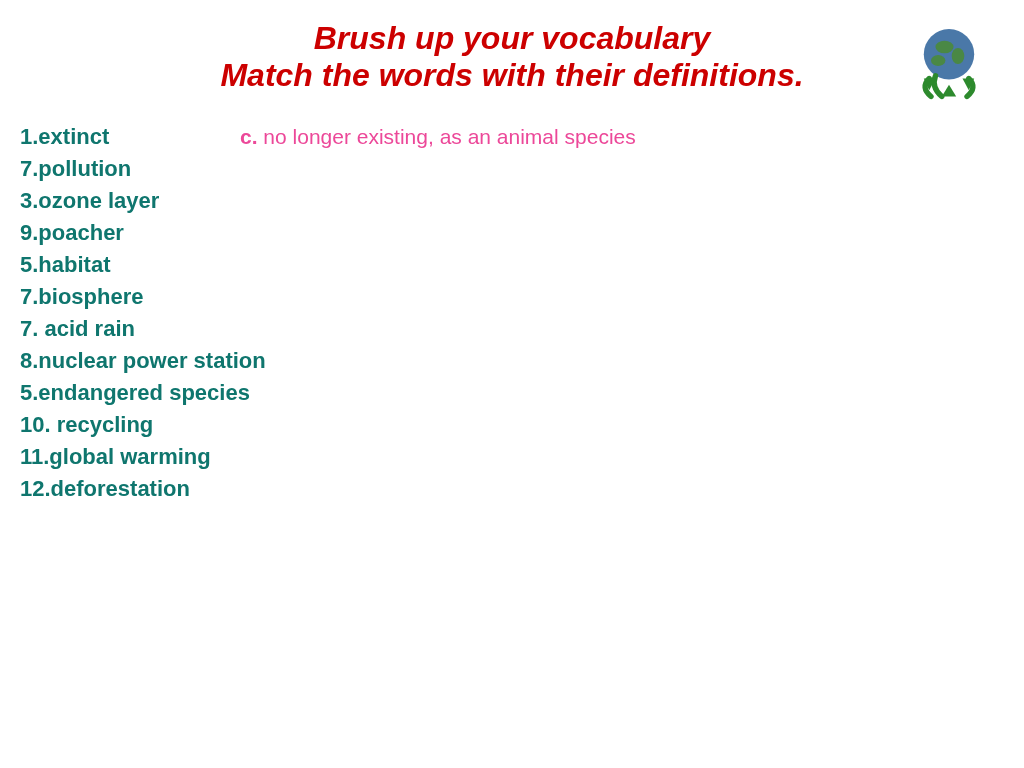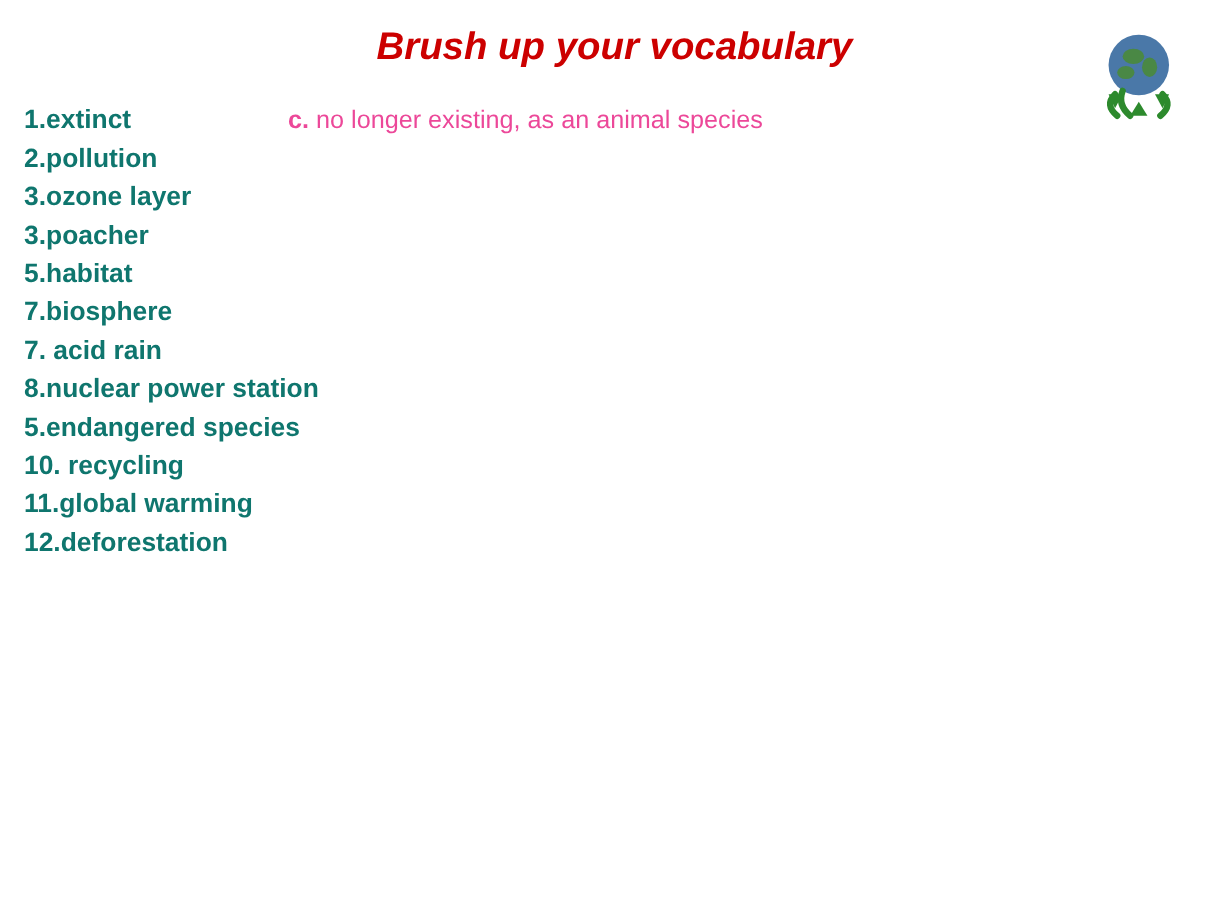--- a/index.html
+++ b/index.html
@@ -82,20 +82,21 @@
       font-weight: bold;
     }
   </style>
 </head>
 <body>
 
 <div class="page-container">
 
   <div class="header-section">
     <span class="title-line1">Brush up your vocabulary</span>
+    <span class="title-line2">Match the words with their definitions.</span>
 
     <svg class="recycle-icon" viewBox="0 0 100 100" xmlns="http://www.w3.org/2000/svg">
 
       <circle cx="50" cy="38" r="28" fill="#2a6099" opacity="0.85"></circle>
 
       <ellipse cx="45" cy="30" rx="10" ry="7" fill="#4a8a3a" opacity="0.9"></ellipse>
       <ellipse cx="60" cy="40" rx="7" ry="9" fill="#4a8a3a" opacity="0.9"></ellipse>
       <ellipse cx="38" cy="45" rx="8" ry="6" fill="#4a8a3a" opacity="0.9"></ellipse>
 
       <path d="M50 72 L42 85 L58 85 Z" fill="#2d8a2d"></path>
@@ -112,29 +113,29 @@
   <div class="vocabulary-list">
 
     <div class="vocab-item">
       <span class="vocab-term">1.extinct</span>
       <span class="vocab-definition">
         <span class="def-letter">c.</span> no longer existing, as an animal species
       </span>
     </div>
 
     <div class="vocab-item">
-      <span class="vocab-term">2.pollution</span>
+      <span class="vocab-term">7.pollution</span>
     </div>
 
     <div class="vocab-item">
       <span class="vocab-term">3.ozone layer</span>
     </div>
 
     <div class="vocab-item">
-      <span class="vocab-term">3.poacher</span>
+      <span class="vocab-term">9.poacher</span>
     </div>
 
     <div class="vocab-item">
       <span class="vocab-term">5.habitat</span>
     </div>
 
     <div class="vocab-item">
       <span class="vocab-term">7.biosphere</span>
     </div>
 

